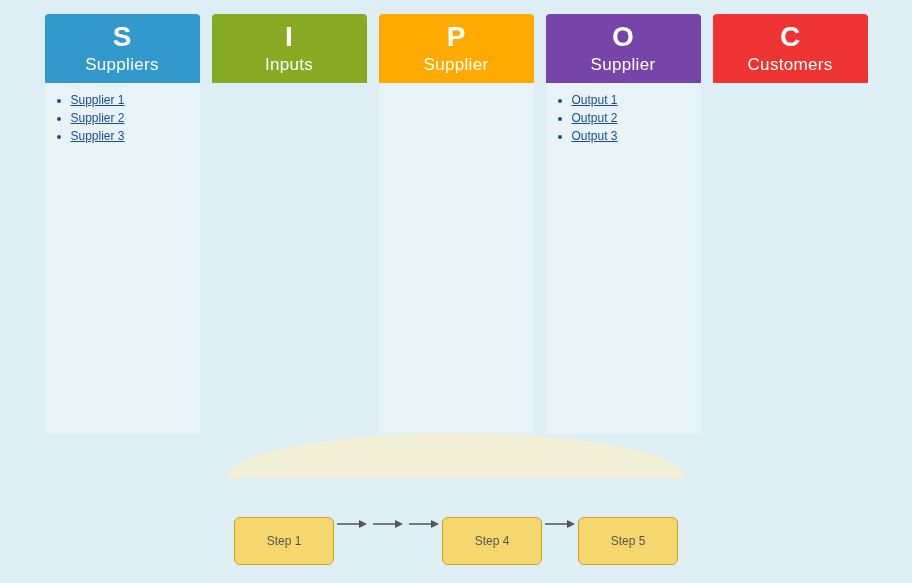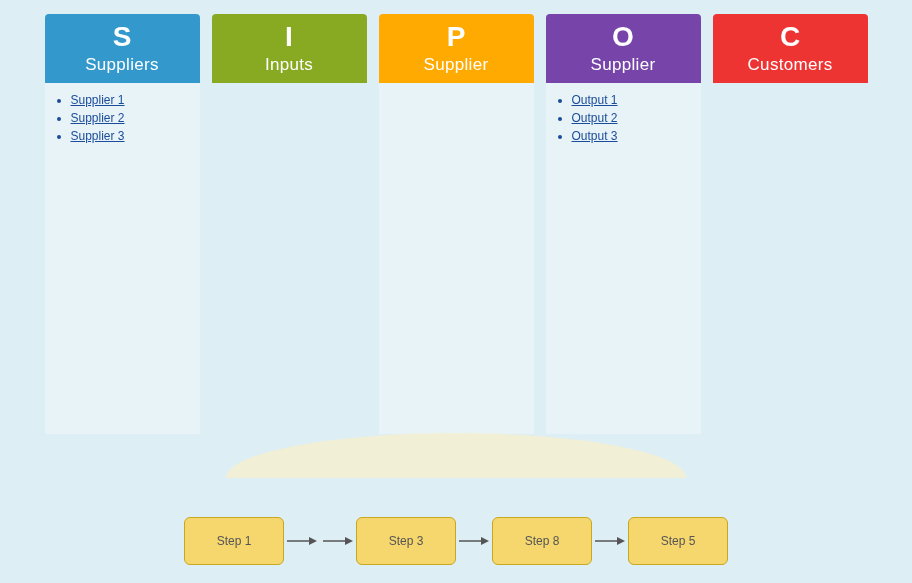--- a/index.html
+++ b/index.html
@@ -104,21 +104,21 @@
       height: 55px;
     }
 
     
     .steps-area {
       position: absolute;
       bottom: 18px;
       left: 50%;
       transform: translateX(-50%);
       display: flex;
-      align-items: center;
+      align-items: flex-start;
       gap: 0;
       width: 750px;
       justify-content: center;
     }
 
     .step-box {
       background: #f5d76e;
       border: 1.5px solid #c8a820;
       border-radius: 6px;
       width: 100px;
@@ -213,28 +213,27 @@
         <line x1="0" y1="7" x2="22" y2="7" stroke="#555" stroke-width="1.5"></line>
         <polygon points="22,3 30,7 22,11" fill="#555"></polygon>
       </svg>
       </div>
       <div class="step-arrow">
         <svg viewBox="0 0 30 14" xmlns="http://www.w3.org/2000/svg">
         <line x1="0" y1="7" x2="22" y2="7" stroke="#555" stroke-width="1.5"></line>
         <polygon points="22,3 30,7 22,11" fill="#555"></polygon>
       </svg>
       </div>
-      <div class="step-box">Step 3</div>
-      <div class="step-arrow">
-        <svg viewBox="0 0 30 14" xmlns="http://www.w3.org/2000/svg">
-        <line x1="0" y1="7" x2="22" y2="7" stroke="#555" stroke-width="1.5"></line>
-        <polygon points="22,3 30,7 22,11" fill="#555"></polygon>
-      </svg>
-      </div>
-      <div class="step-box">Step 8</div>
+      <div class="step-arrow">
+        <svg viewBox="0 0 30 14" xmlns="http://www.w3.org/2000/svg">
+        <line x1="0" y1="7" x2="22" y2="7" stroke="#555" stroke-width="1.5"></line>
+        <polygon points="22,3 30,7 22,11" fill="#555"></polygon>
+      </svg>
+      </div>
+      <div class="step-box">Step 4</div>
       <div class="step-arrow">
         <svg viewBox="0 0 30 14" xmlns="http://www.w3.org/2000/svg">
         <line x1="0" y1="7" x2="22" y2="7" stroke="#555" stroke-width="1.5"></line>
         <polygon points="22,3 30,7 22,11" fill="#555"></polygon>
       </svg>
       </div>
       <div class="step-box">Step 5</div>
     </div>
 
 </div>

